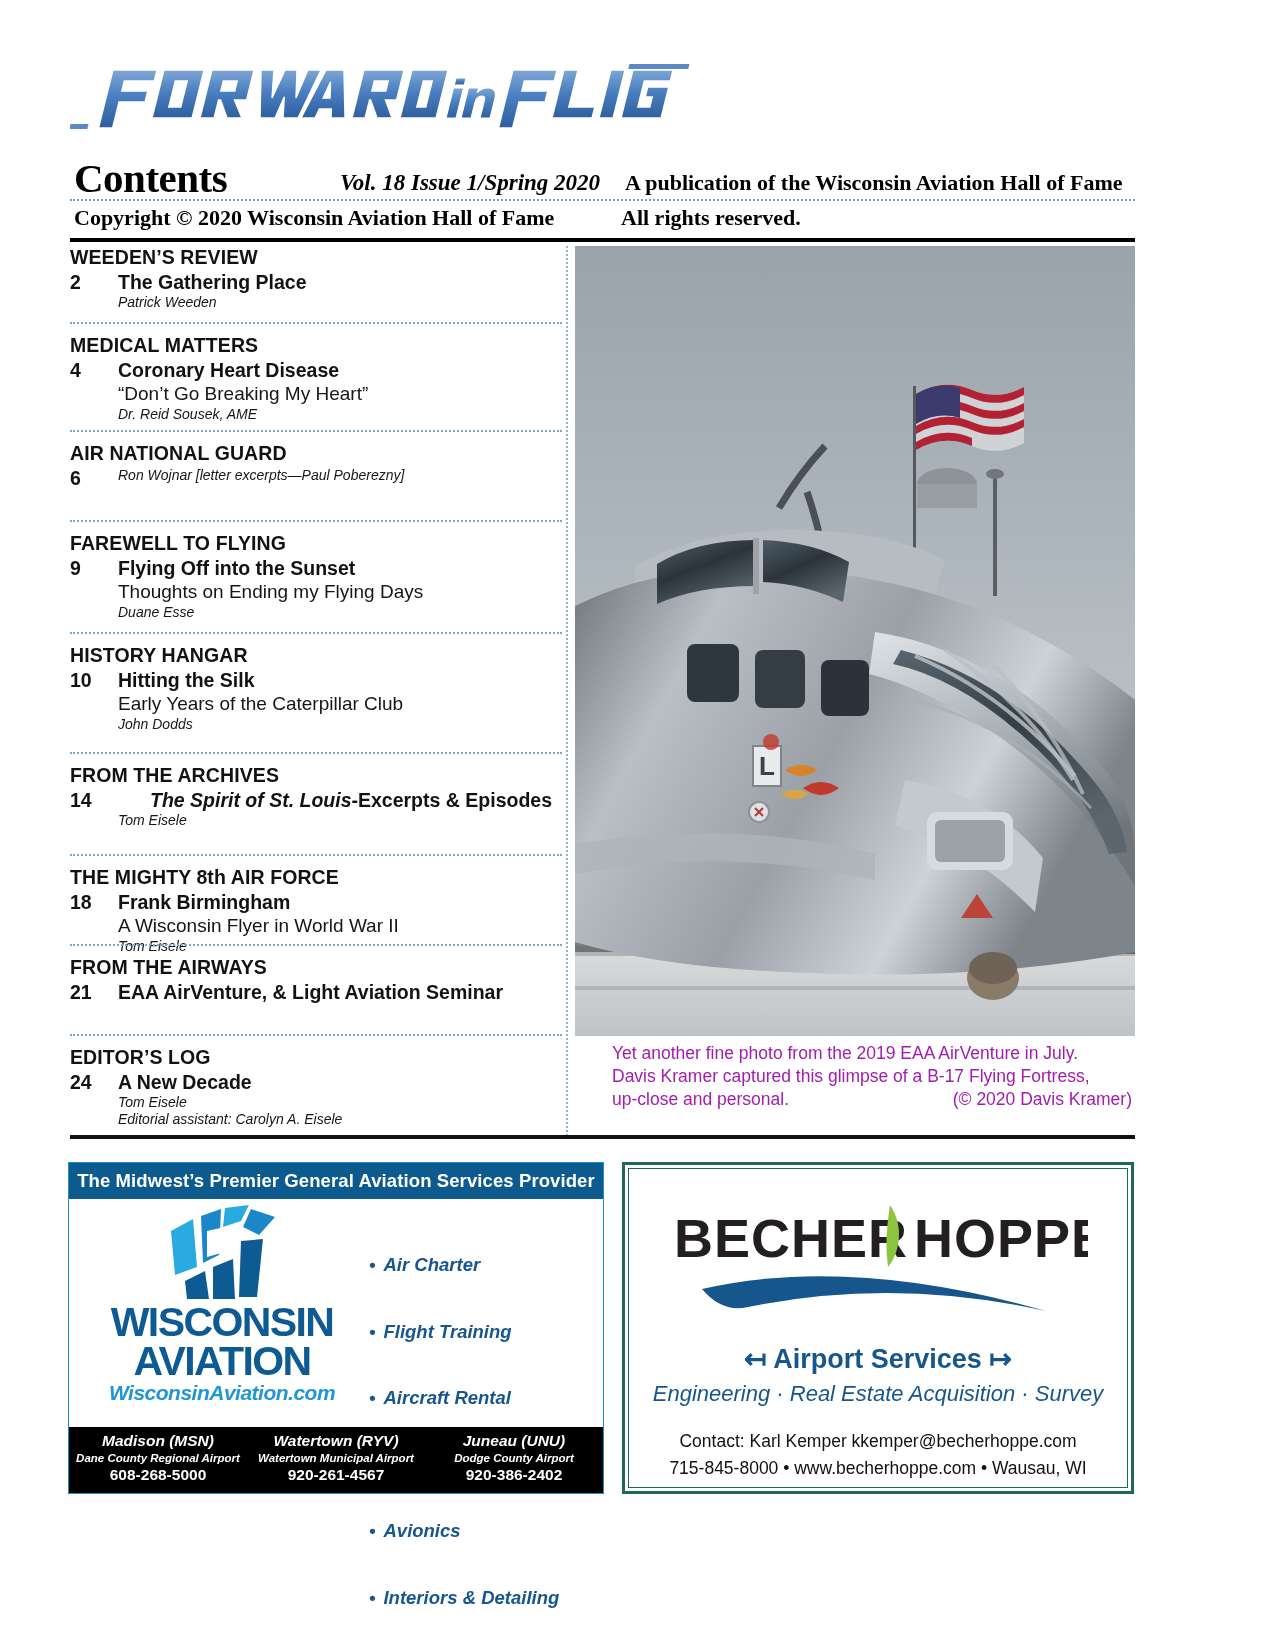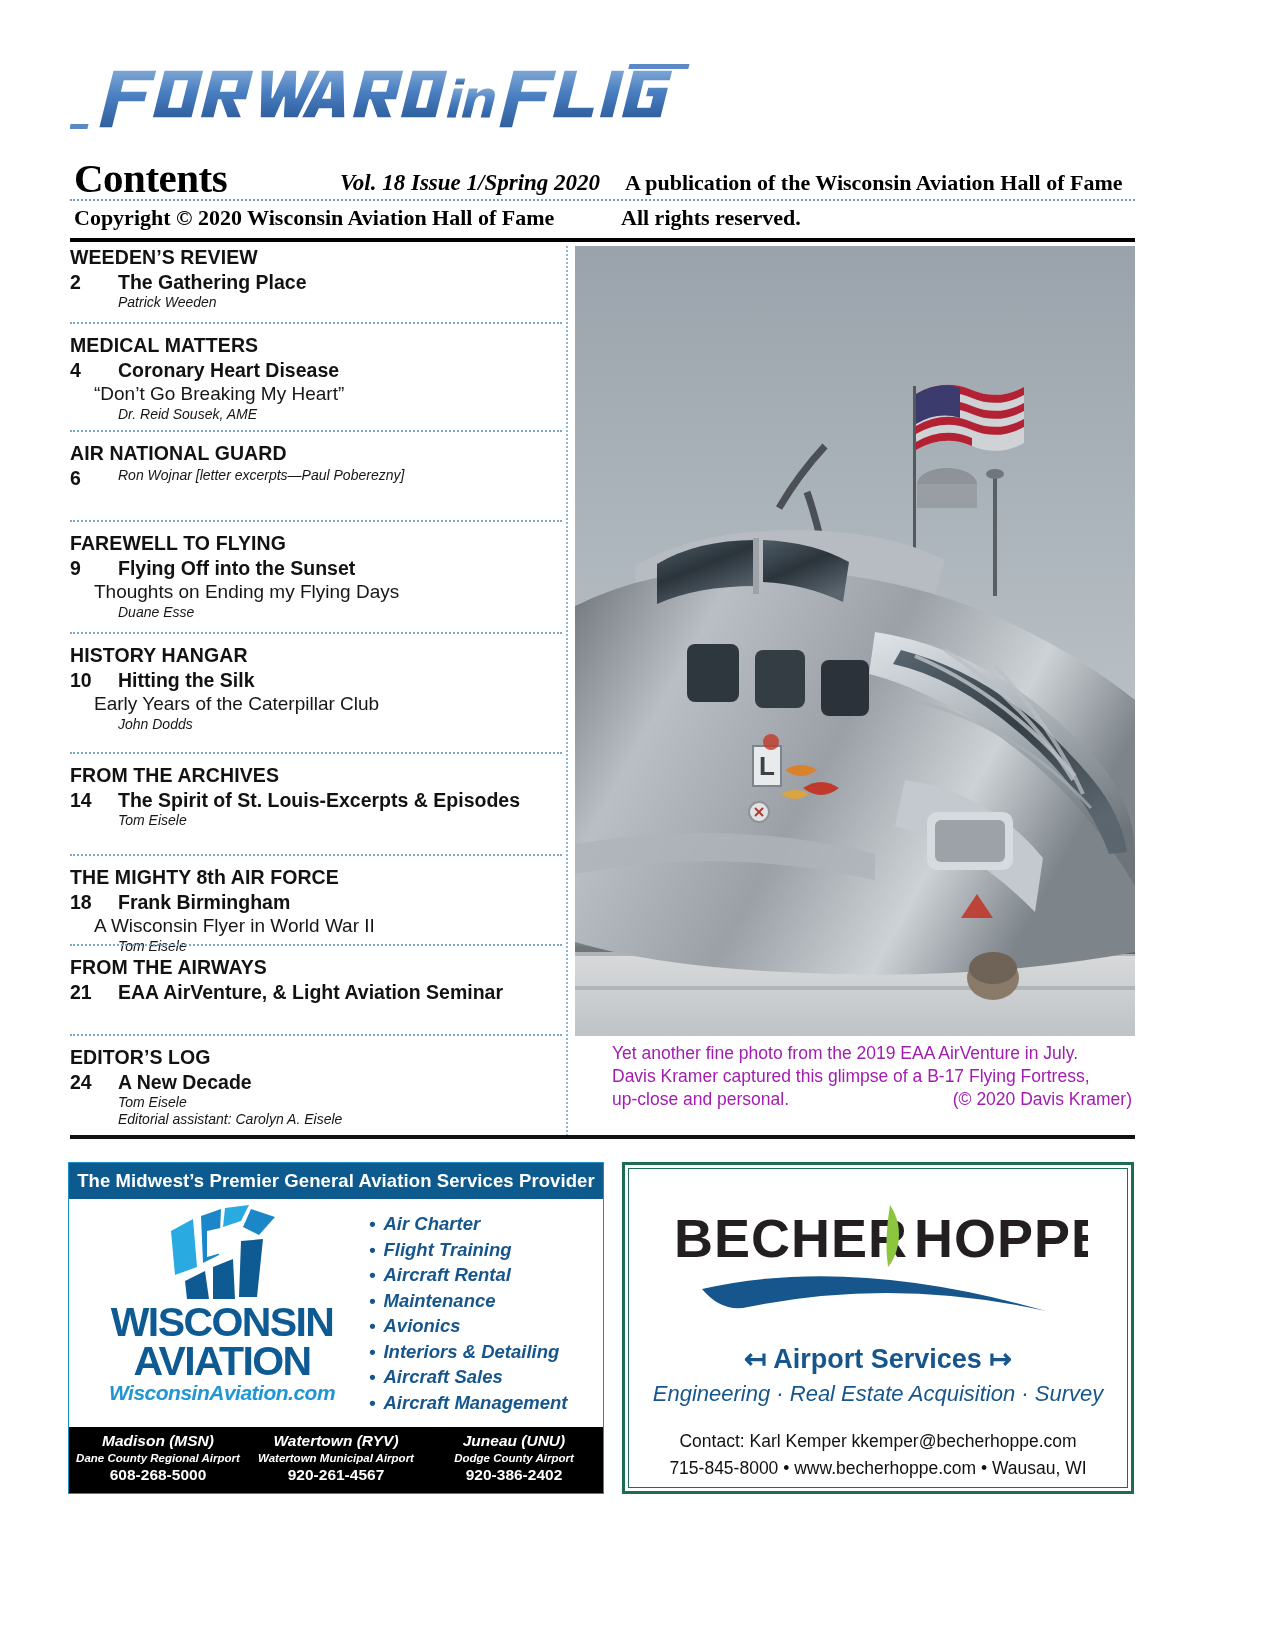--- a/index.html
+++ b/index.html
@@ -60,23 +60,23 @@
     line-height:1.18;white-space:nowrap;
   }
   .entry{display:block;position:relative;line-height:1.20;margin-top:2px;}
   .pg{
     position:absolute;left:0;top:0;width:40px;
     font-size:19.5px;font-weight:bold;color:#121212;
   }
   .title{
     display:block;margin-left:48px;font-size:19.5px;font-weight:bold;color:#121212;
   }
-  .title .ital{}
+  .title .ital{font-style:italic;margin-left:32px;}
   .sub{
-    display:block;margin-left:24px;font-size:19px;font-weight:normal;color:#161616;
+    display:block;margin-left:48px;font-size:19px;font-weight:normal;color:#161616;
     line-height:1.22;
   }
   .byline{
     display:block;margin-left:48px;font-size:14px;font-style:italic;color:#161616;
     line-height:1.22;
   }
 
   
   .photo{
     position:absolute;left:575px;top:246px;width:560px;height:790px;
@@ -119,21 +119,21 @@
   }
   .wa-url{
     font-size:21px;font-weight:bold;font-style:italic;color:#2196d4;
     letter-spacing:-0.5px;margin-top:1px;
   }
   .wa-services{
     position:absolute;left:300px;top:12px;width:230px;
   }
   .wa-services div{
     font-size:18.5px;font-weight:bold;font-style:italic;color:#17568c;
-    line-height:1.38;white-space:nowrap;
+    line-height:1.38;white-space:nowrap;margin-top:41px;
   }
   .wa-services div::before{content:"\2022";margin-right:8px;color:#17568c;}
   .wa-foot{
     position:absolute;left:0;bottom:0;width:100%;height:66px;background:#000000;
     display:flex;
   }
   .wa-loc{flex:1;text-align:center;color:#fff;padding-top:5px;}
   .wa-loc .l1{font-size:15.5px;font-weight:bold;font-style:italic;line-height:1.22;}
   .wa-loc .l2{font-size:11.5px;font-weight:bold;font-style:italic;line-height:1.25;}
   .wa-loc .l3{font-size:15.5px;font-weight:bold;line-height:1.3;}

